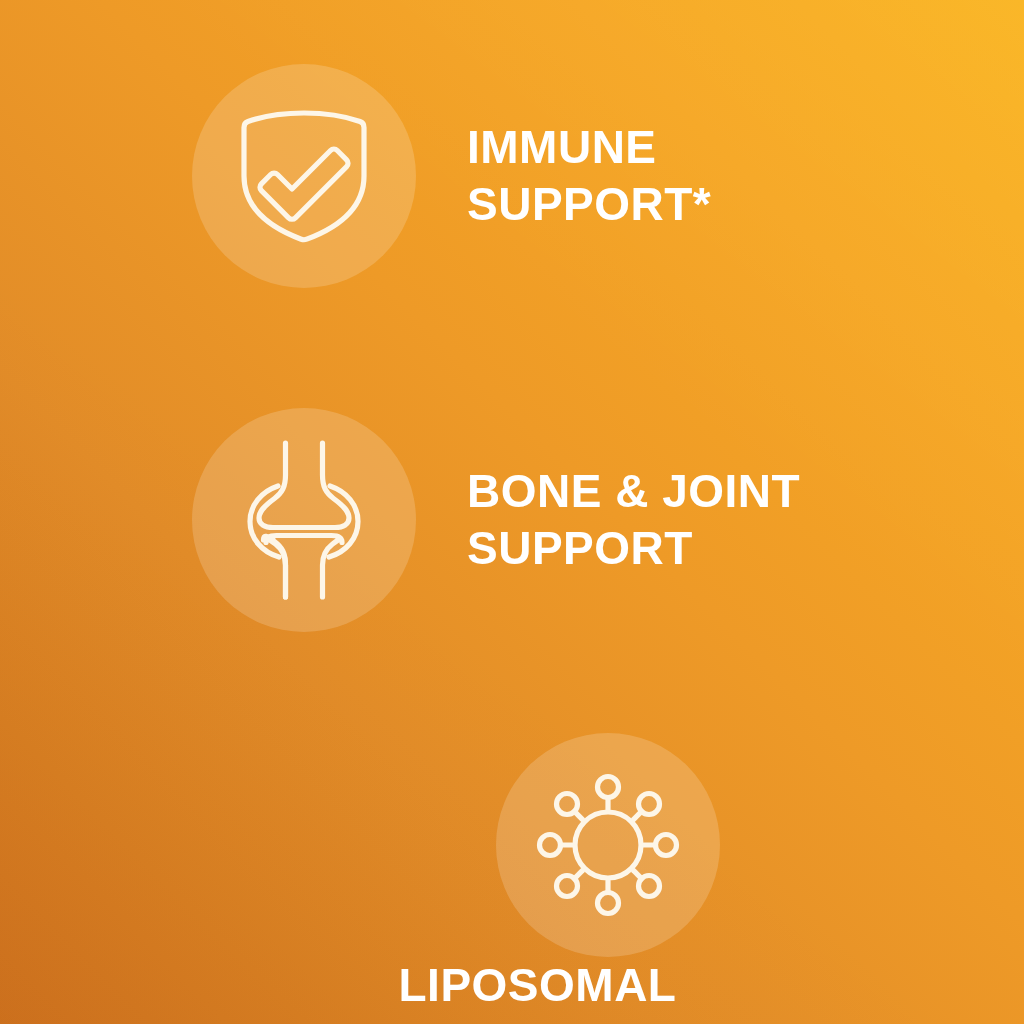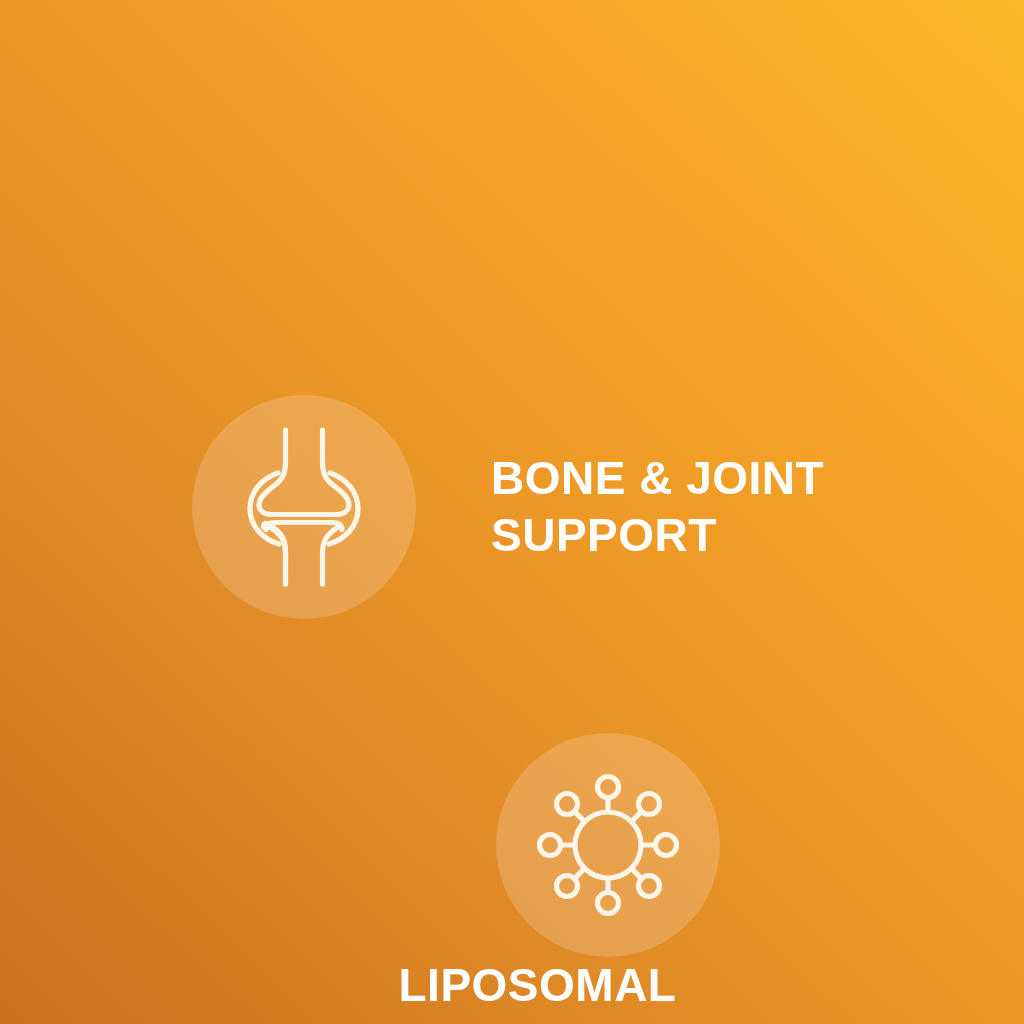--- a/index.html
+++ b/index.html
@@ -53,21 +53,21 @@
 
   .benefit-row {
     position:absolute;
     left:0;
     width:1024px;
     display:flex;
     align-items:center;
   }
 
   .benefit-row.r0 { top:64px; }
-  .benefit-row.r1 { top:395px;gap:24px; }
+  .benefit-row.r1 { top:408px; }
   .benefit-row.r2 { top:733px;flex-direction:column; }
 
   
   .icon-badge {
     position:relative;
     margin-left:192px;
     width:224px;
     height:224px;
     border-radius:50%;
     background:rgba(255,255,255,0.175);
@@ -103,20 +103,54 @@
     max-width:520px;
   }
 </style>
 </head>
 <body>
 
 <div id="benefits-panel">
 
   <div class="rows">
 
+    <div class="benefit-row r0">
+
+      <div class="icon-badge">
+        <svg width="132" height="140" viewBox="0 0 132 140">
+
+          <path class="st" d="M66 7
+                              C 44 7, 24 10.5, 10 15.5
+                              C 7.5 16.4, 6 18.8, 6 21.4
+                              L 6 70
+                              C 6 100, 28 120, 63.2 133.2
+                              C 65 133.9, 67 133.9, 68.8 133.2
+                              C 104 120, 126 100, 126 70
+                              L 126 21.4
+                              C 126 18.8, 124.5 16.4, 122 15.5
+                              C 108 10.5, 88 7, 66 7 Z"></path>
+
+          <path class="st" d="M39.5 68.5
+                              C 37.6 66.6, 34.6 66.6, 32.7 68.5
+                              L 23.4 77.8
+                              C 21.5 79.7, 21.5 82.7, 23.4 84.6
+                              L 50.6 111.8
+                              C 52.5 113.7, 55.5 113.7, 57.4 111.8
+                              L 108.6 60.6
+                              C 110.5 58.7, 110.5 55.7, 108.6 53.8
+                              L 99.3 44.5
+                              C 97.4 42.6, 94.4 42.6, 92.5 44.5
+                              L 54 83
+                              Z"></path>
+        </svg>
+      </div>
+
+      <div class="benefit-label">IMMUNE
+SUPPORT*</div>
+    </div>
 
     <div class="benefit-row r1">
 
       <div class="icon-badge">
         <svg width="120" height="162" viewBox="0 0 120 162">
 
           <path class="st" d="M41.5 4
                               L 41.5 36
                               C 41.5 48, 38 54, 30.5 59.5
                               C 20 67.2, 15 72.5, 15 79

